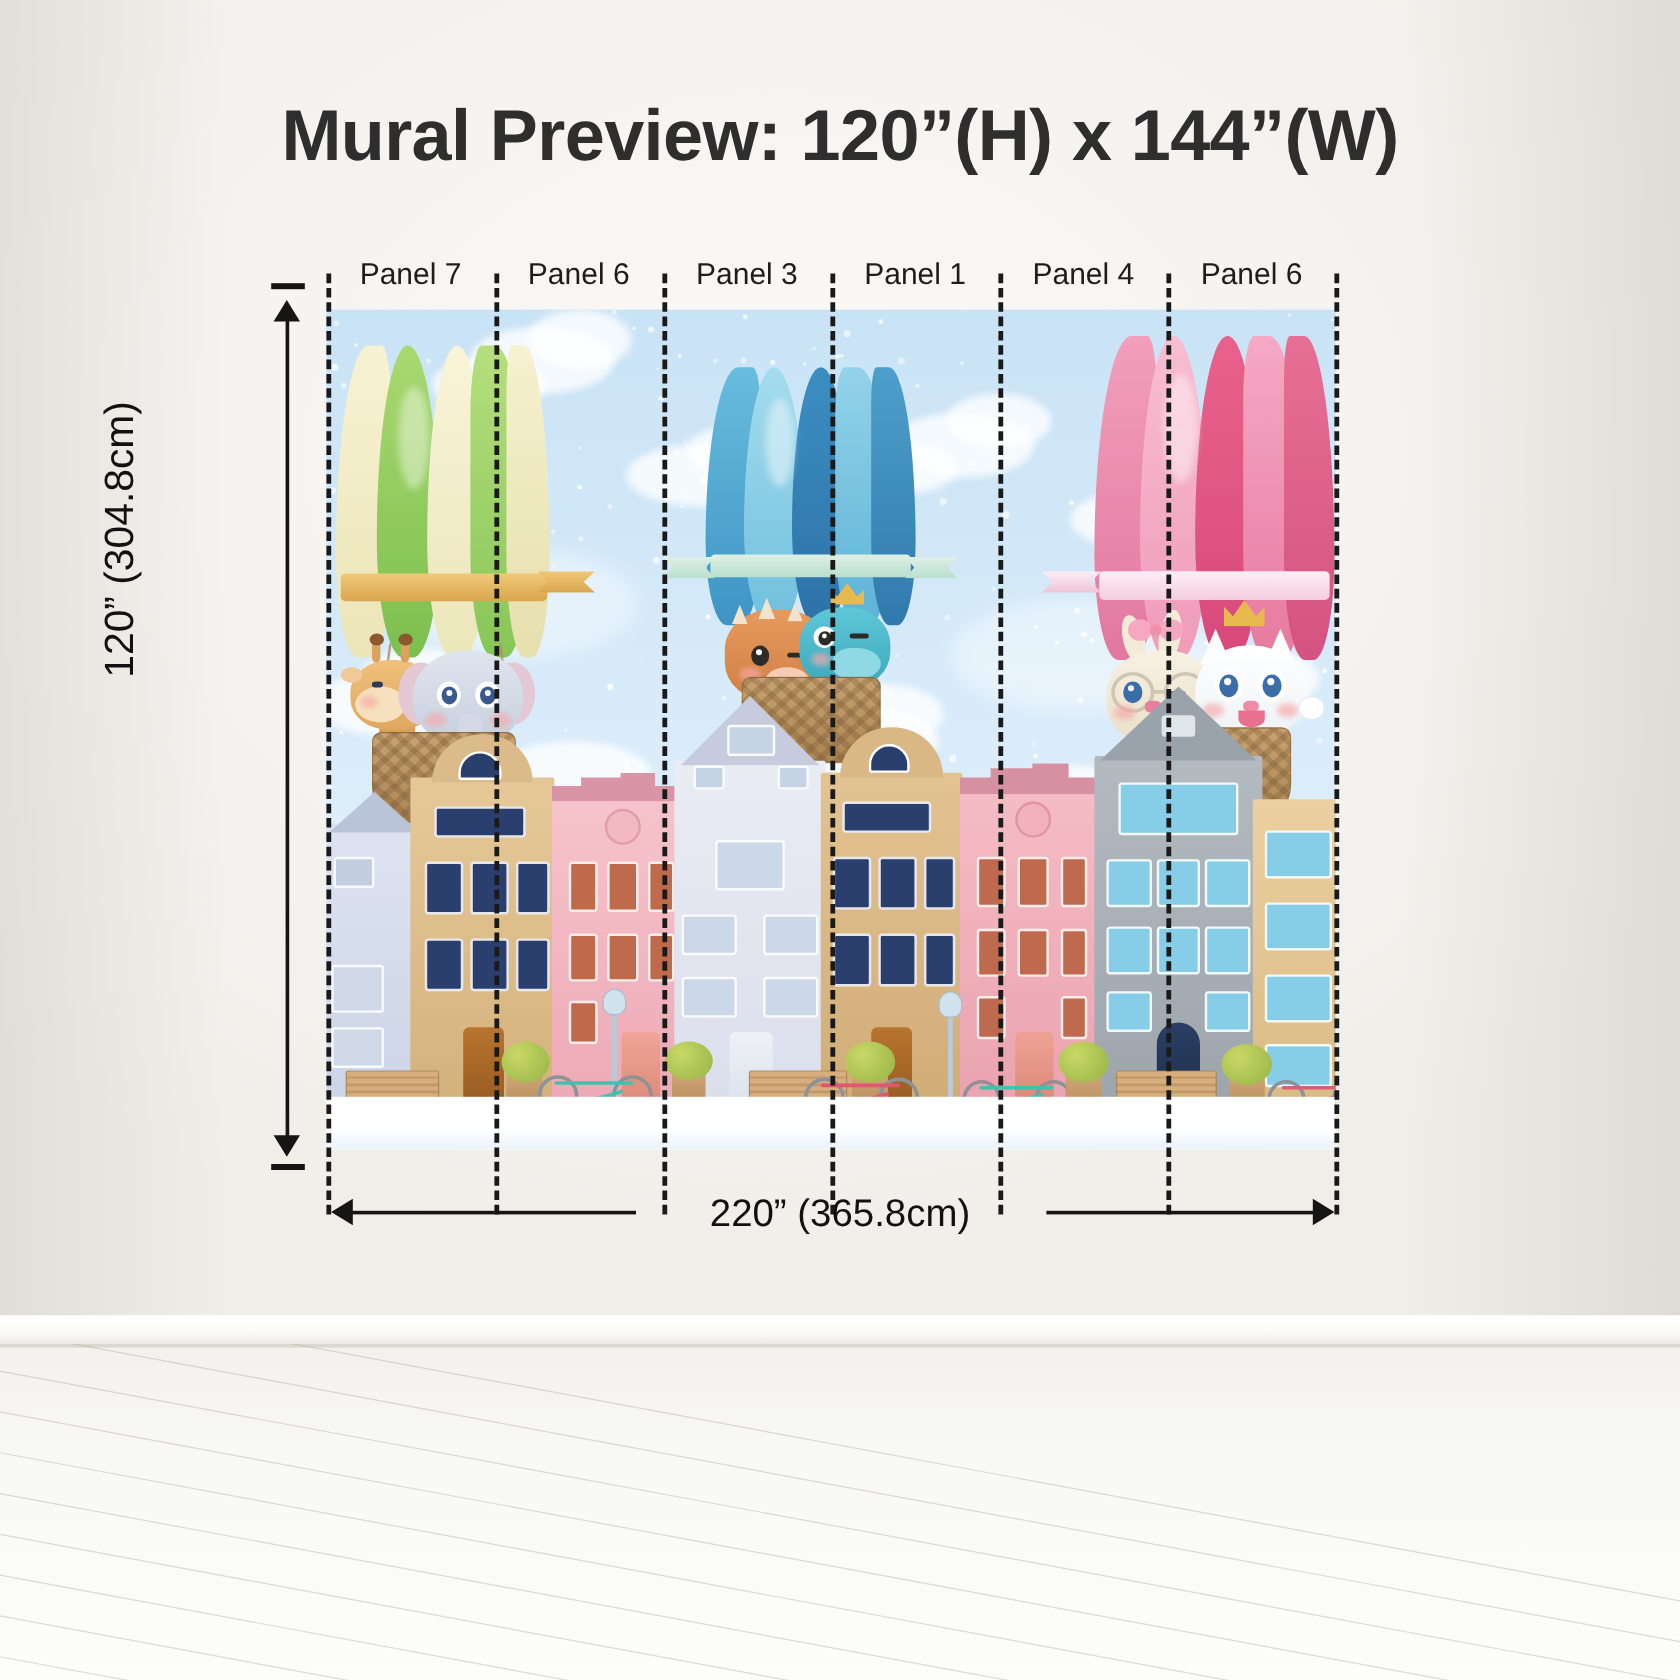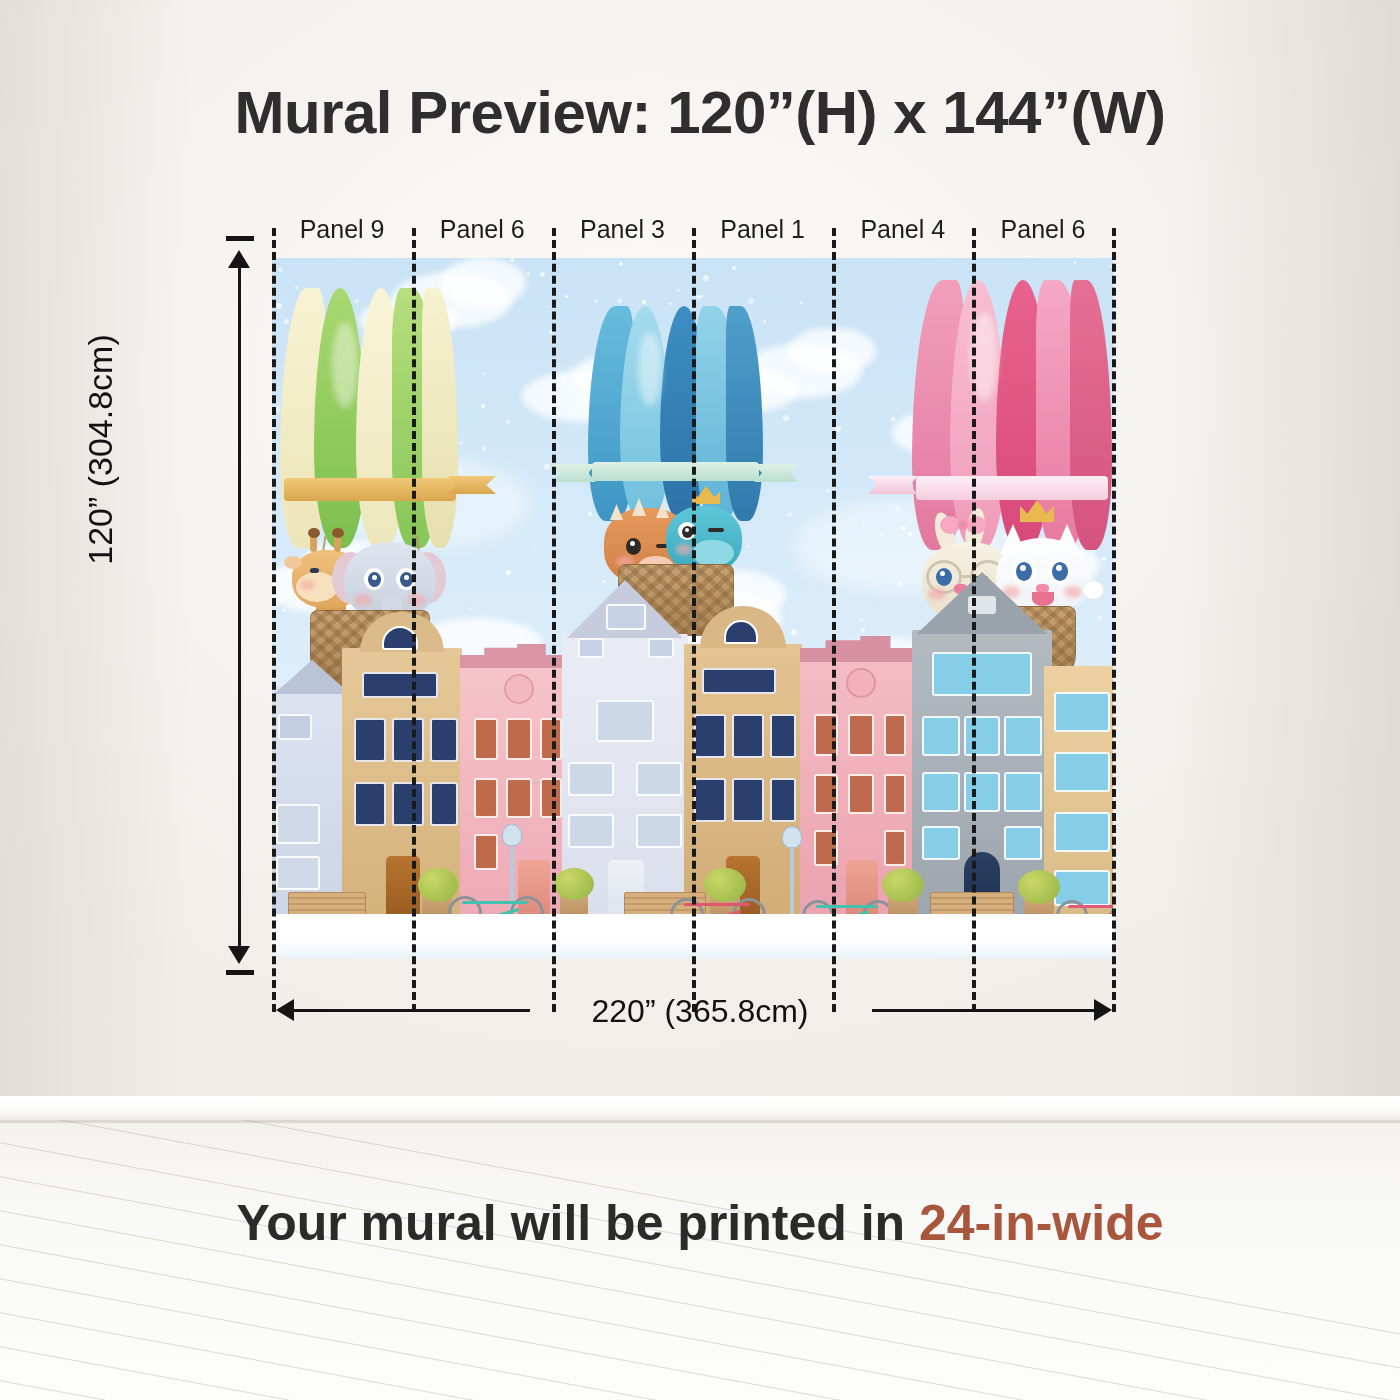--- a/index.html
+++ b/index.html
@@ -164,21 +164,21 @@
     <div class="plank" style="top: 152px; transform: rotate(10.5deg);"></div>
     <div class="plank" style="top: 186px; transform: rotate(10.5deg);"></div>
     <div class="plank" style="top: 220px; transform: rotate(10.5deg);"></div>
     <div class="plank" style="top: 254px; transform: rotate(10.5deg);"></div>
     <div style="position: absolute; left: 0px; top: 0px; width: 1400px; height: 3px; background: rgba(176, 170, 156, 0.35);"></div>
   </div>
 
 <div id="title">Mural Preview: 120”(H) x 144”(W)</div>
 
 <div id="panel-labels">
-  <div class="panel-label">Panel 9</div>
+  <div class="panel-label">Panel 7</div>
   <div class="panel-label">Panel 6</div>
   <div class="panel-label">Panel 3</div>
   <div class="panel-label">Panel 1</div>
   <div class="panel-label">Panel 4</div>
   <div class="panel-label">Panel 6</div>
 </div>
 
 <div id="mural">
   <div id="sky-clouds">
       <div class="cloud" style="left: 120px; top: 14px; width: 120px; height: 56px;"></div>
@@ -677,16 +677,13 @@
 
 <div style="position:absolute; left:0; top:0;">
   <div class="dim-line" style="left:288px; top:1009px; width:242px; height:3px;"></div>
   <div class="dim-line" style="left:872px; top:1009px; width:228px; height:3px;"></div>
   <div class="arrow-head" style="left:276px; top:999px; border-top:11px solid transparent; border-bottom:11px solid transparent; border-right:18px solid #151515;"></div>
   <div class="arrow-head" style="left:1094px; top:999px; border-top:11px solid transparent; border-bottom:11px solid transparent; border-left:18px solid #151515;"></div>
   <div id="h-label" style="top:993px;">220” (365.8cm)</div>
 </div>
 
 <div id="caption">
-  <div>
-    <span>Your mural will be printed in </span><span class="accent">24-in-wide</span>
-  </div>
 </div>
 
 </body></html>

